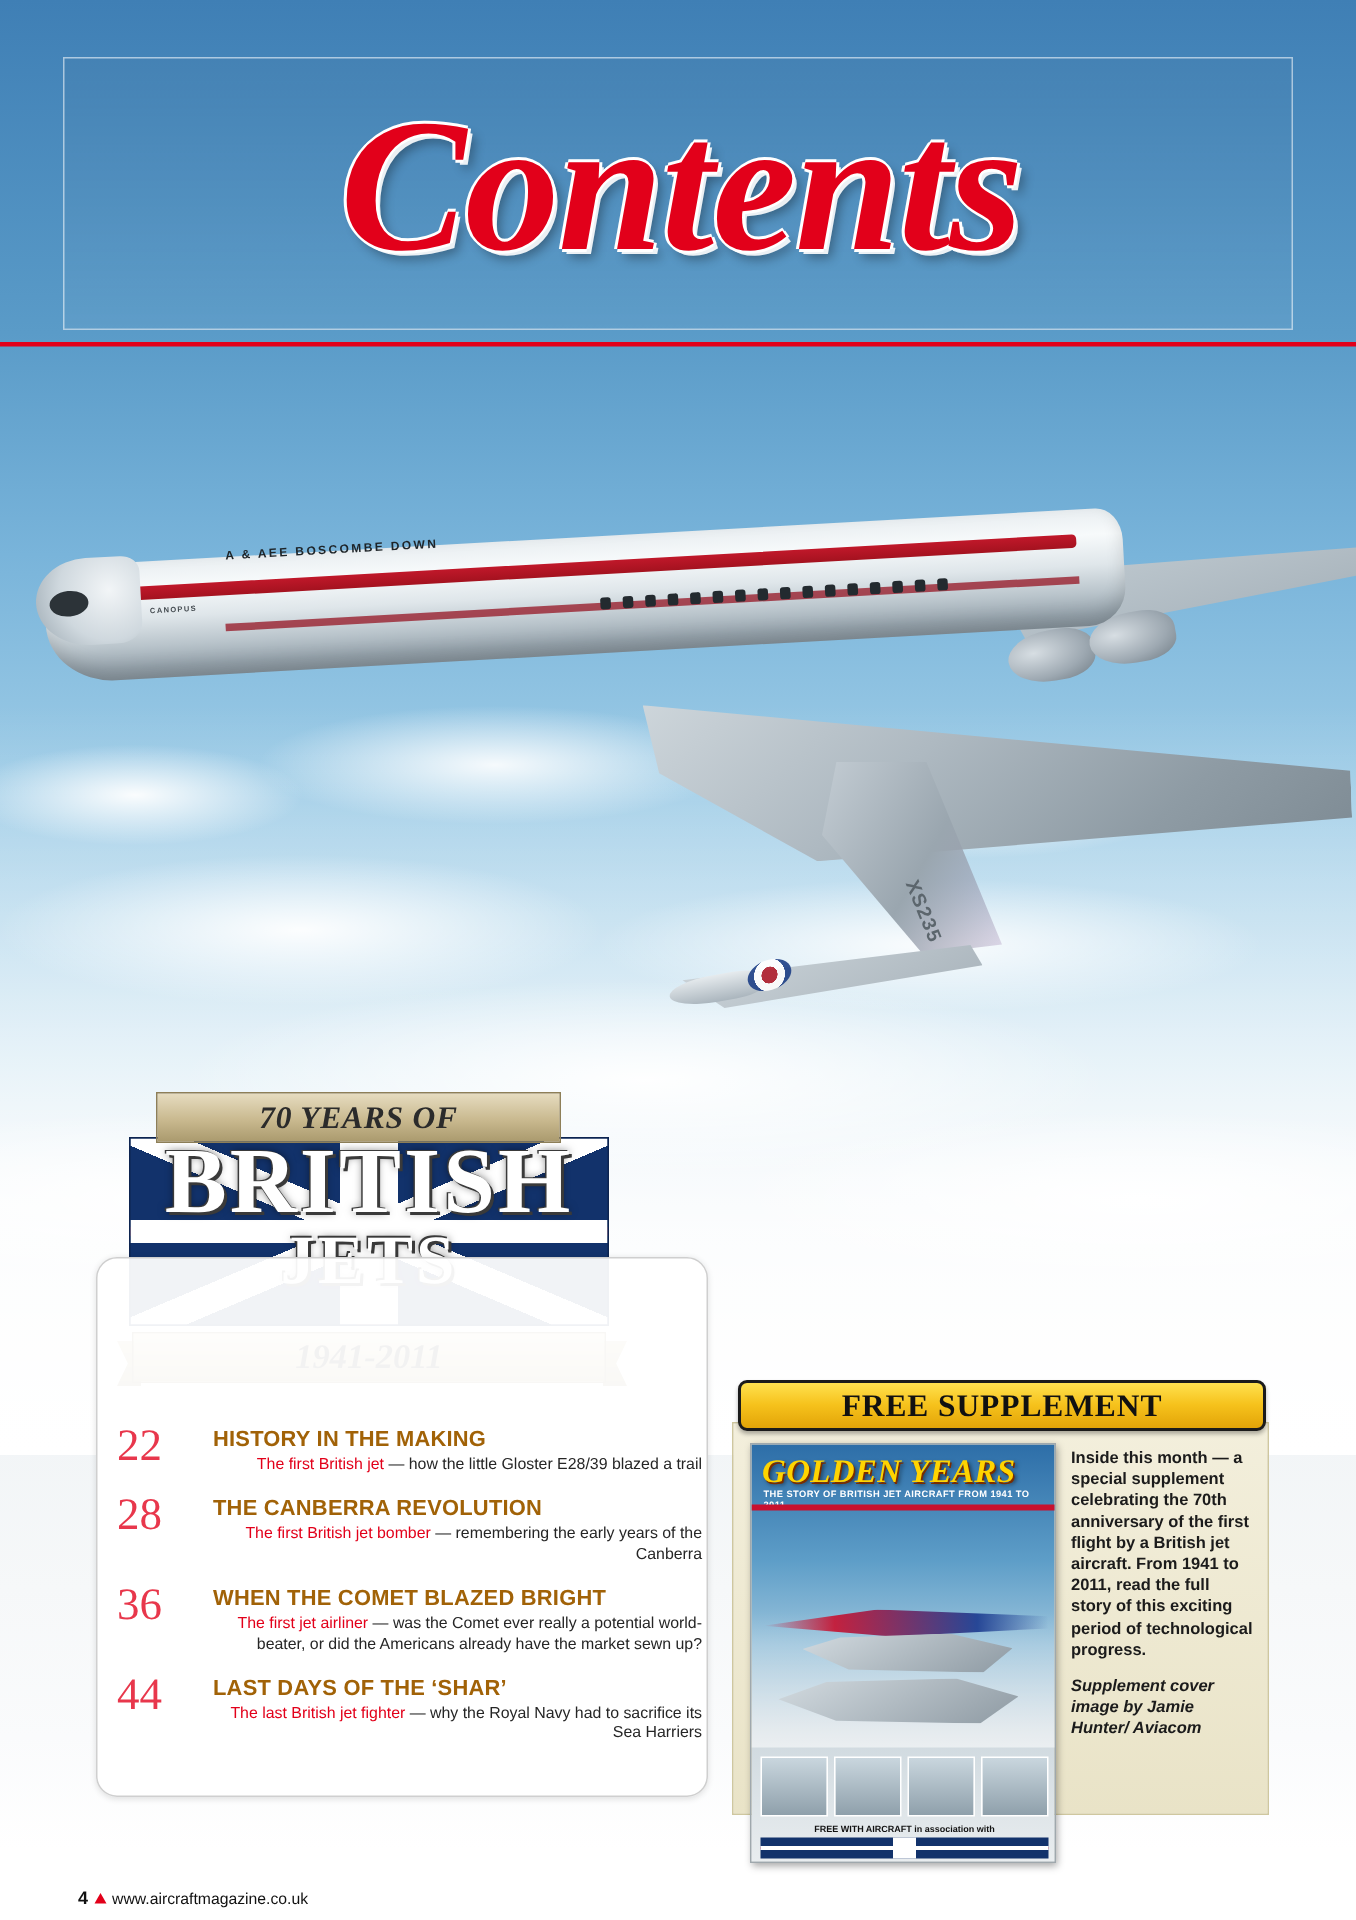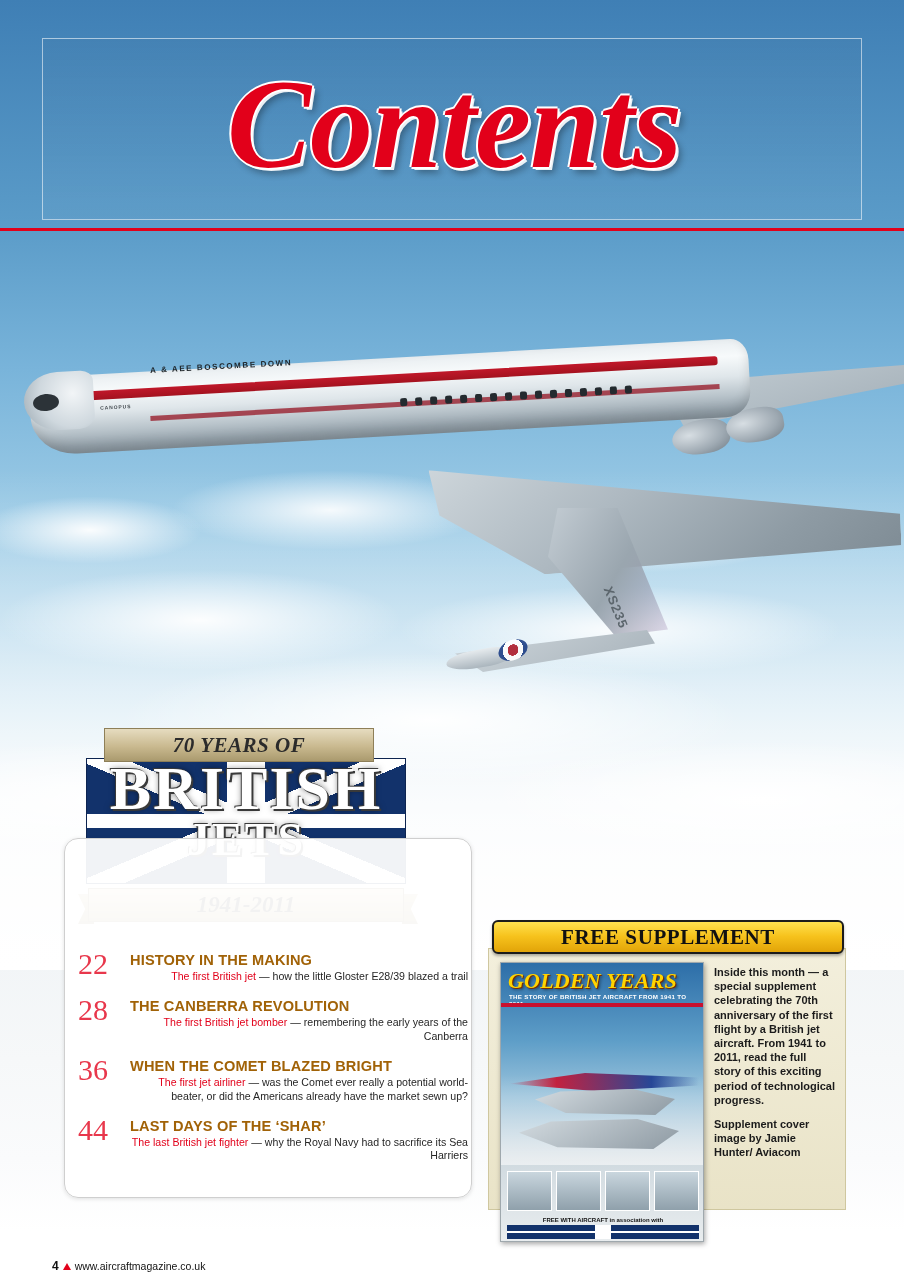--- a/index.html
+++ b/index.html
@@ -283,21 +283,21 @@
   .list-panel {
     position: absolute;
     left: 64px; top: 838px;
     width: 408px; height: 360px;
     background: rgba(255,255,255,0.94);
     border: 1px solid #cfcfcf;
     border-radius: 14px;
     box-shadow: 0 1px 4px rgba(0,0,0,0.12);
   }
   .toc { position: absolute; left: 78px; top: 950px; width: 390px; }
-  .toc-item { display: flex; gap: 6px; margin-bottom: 13px; }
+  .toc-item { display: flex; gap: 18px; margin-bottom: 13px; }
   .toc-num {
     font-family: "Liberation Serif", serif;
     font-size: 30px; line-height: 28px;
     color: #e2001a; width: 46px; flex: 0 0 46px; text-align: left;
     opacity: .78;
   }
   .toc-body { flex: 1 1 auto; padding-top: 2px; }
   .toc-title {
     font-family: "Liberation Sans", sans-serif;
     font-weight: 700; font-size: 14.6px; letter-spacing: .15px;
@@ -390,21 +390,21 @@
       linear-gradient(to bottom, transparent 42%, #fff 42%, #fff 58%, transparent 58%),
       linear-gradient(to right, transparent 46%, #fff 46%, #fff 54%, transparent 54%),
       linear-gradient(to bottom, transparent 46%, #c8102e 46%, #c8102e 54%, transparent 54%),
       #12326b;
   }
   .supp-text {
     position: absolute; left: 714px; top: 965px; width: 122px;
     font-family: "Liberation Sans", sans-serif;
     font-size: 11px; line-height: 14.2px; font-weight: 700; color: #1b1b1b;
   }
-  .supp-credit { margin-top: 10px; }
+  .supp-credit { margin-top: 10px; font-style: italic; }
 
   
   .footer {
     position: absolute; left: 52px; top: 1238px;
     display: flex; align-items: baseline; gap: 2px;
   }
   .footer .pg { font-size: 12px; font-weight: 700; color: #111; }
   .footer .tri {
     width: 0; height: 0; margin: 0 2px 1px 2px;
     border-left: 4px solid transparent; border-right: 4px solid transparent;

